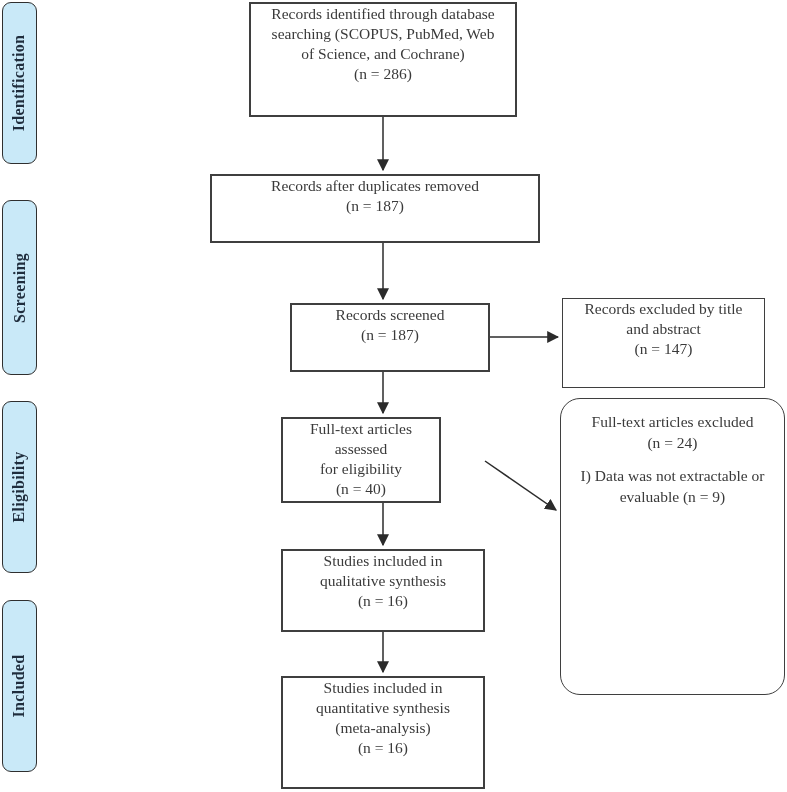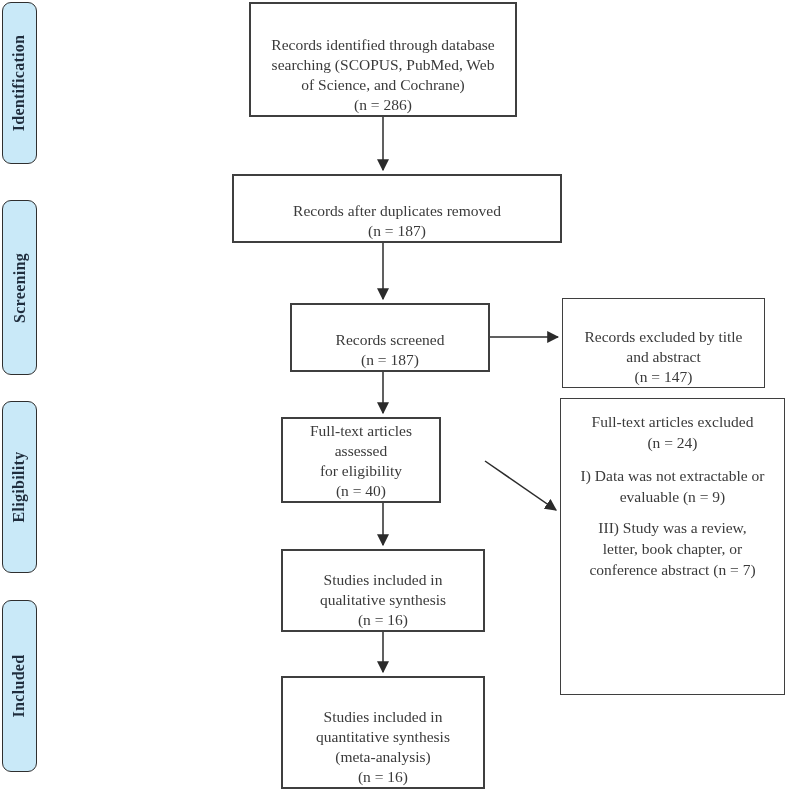--- a/index.html
+++ b/index.html
@@ -20,21 +20,21 @@
     font-family: "Liberation Serif", serif;
     color: var(--box_text);
     overflow: hidden;
   }
   .flowbox {
     position: absolute;
     box-sizing: border-box;
     background: #ffffff;
     border: 2px solid var(--box_border);
     display: flex;
-    align-items: flex-end;
+    align-items: flex-start;
     justify-content: center;
     text-align: center;
     font-size: 15.5px;
     line-height: 20px;
     white-space: pre-line;
     z-index: 2;
   }
   .sidebox {
     border-width: 1.5px;
   }
@@ -117,21 +117,21 @@
     <span>Included</span>
   </div>
 
   <div class="flowbox" style="left:249px; top:2px; width:268px; height:115px;">
     <span>Records identified through database
 searching (SCOPUS, PubMed, Web
 of Science, and Cochrane)
 (n = 286)</span>
   </div>
 
-  <div class="flowbox" style="left:232px; top:174px; width:330px; height:69px;">
+  <div class="flowbox" style="left:210px; top:174px; width:330px; height:69px;">
     <span>Records after duplicates removed
 (n = 187)</span>
   </div>
 
   <div class="flowbox" style="left:283px; top:303px; width:200px; height:69px;margin-left:7px;">
     <span>Records screened
 (n = 187)</span>
   </div>
 
   <div class="flowbox sidebox" style="left:562px; top:298px; width:203px; height:90px;">
@@ -139,28 +139,25 @@
 and abstract
 (n = 147)</span>
   </div>
 
   <div class="flowbox" style="left:281px; top:417px; width:160px; height:86px;">
     <span>Full-text articles assessed
 for eligibility
 (n = 40)</span>
   </div>
 
-  <div class="flowbox sidebox excluded-detail" style="left:560px; top:398px; width:225px; height:297px;">
+  <div class="flowbox sidebox excluded-detail" style="left:560px; top:398px; width:225px; height:297px;border-radius:20px;">
     <div class="detail-title">Full-text articles excluded
 (n = 24)</div>
     <div class="reason">I) Data was not extractable or
 evaluable (n = 9)</div>
-    <div class="reason">III) Study was a review,
-letter, book chapter, or
-conference abstract (n = 7)</div>
   </div>
 
   <div class="flowbox" style="left:281px; top:549px; width:204px; height:83px;">
     <span>Studies included in
 qualitative synthesis
 (n = 16)</span>
   </div>
 
   <div class="flowbox" style="left:281px; top:676px; width:204px; height:113px;">
     <span>Studies included in

